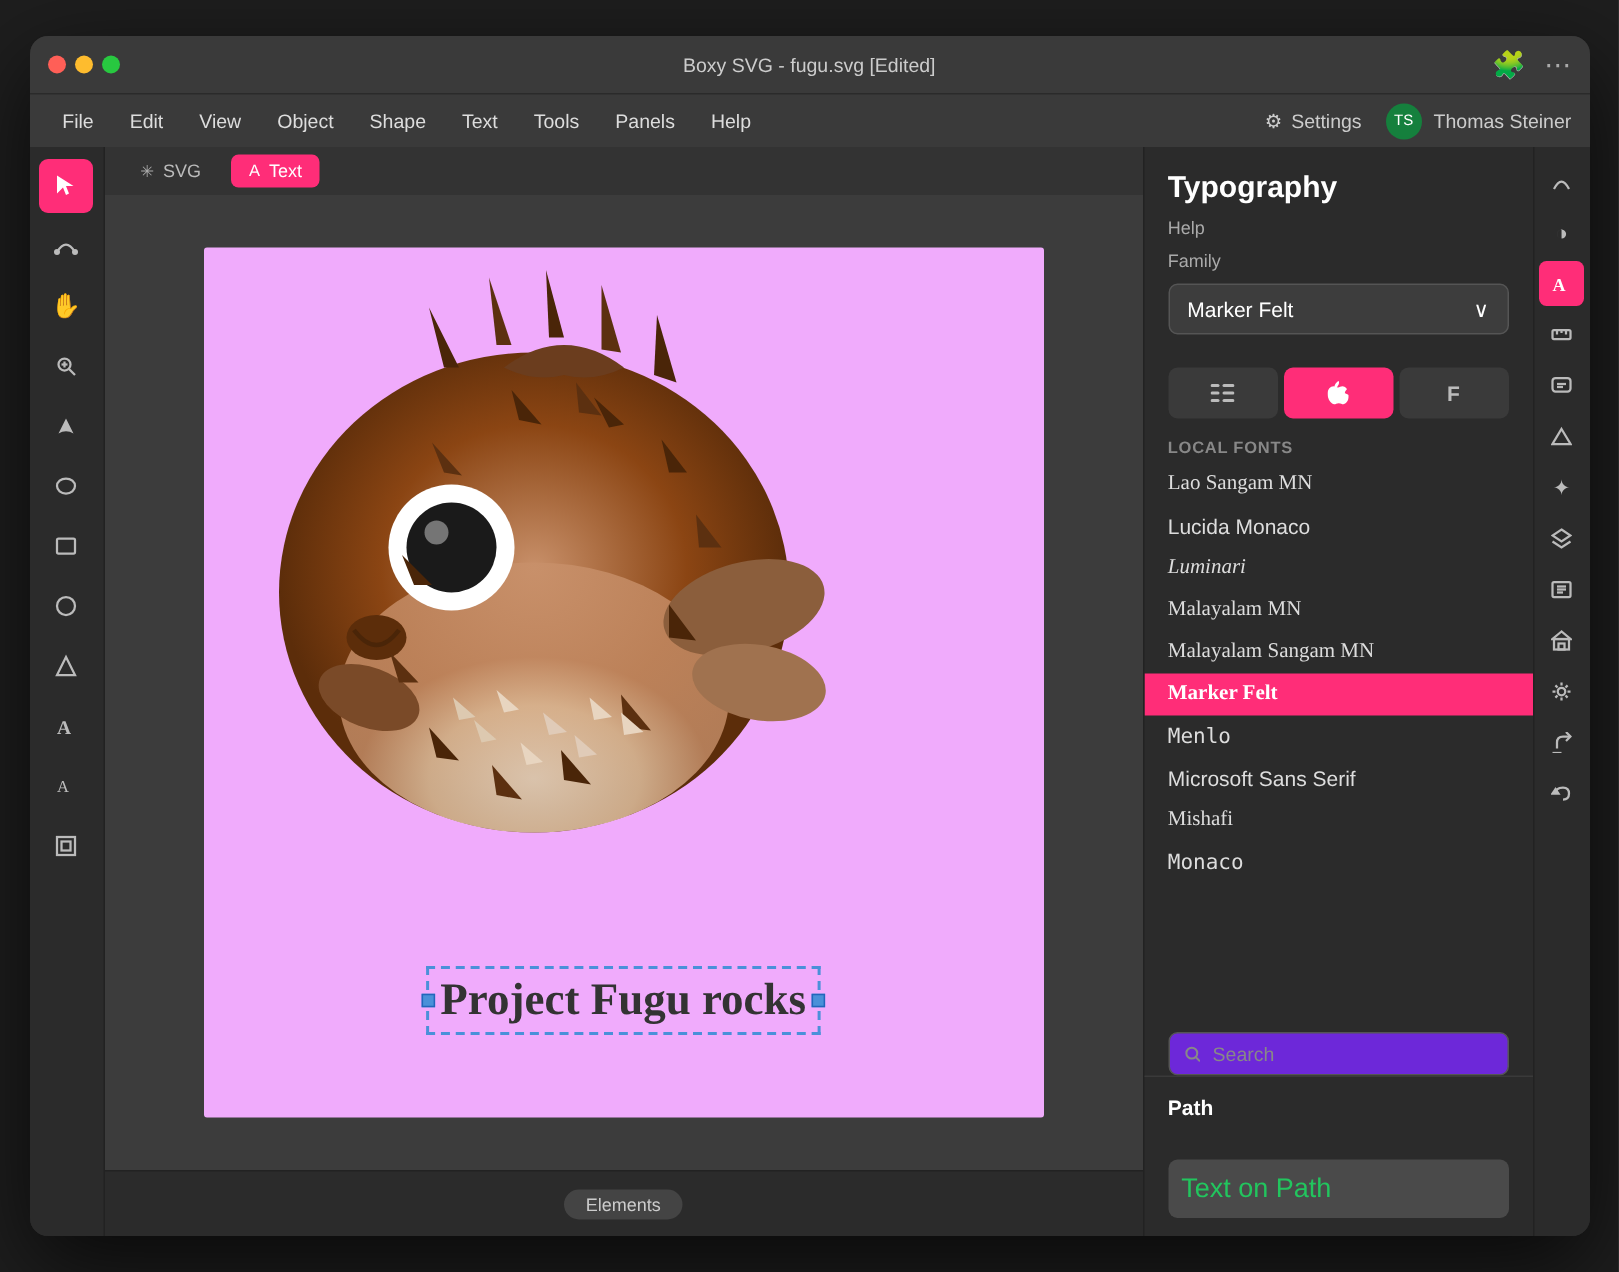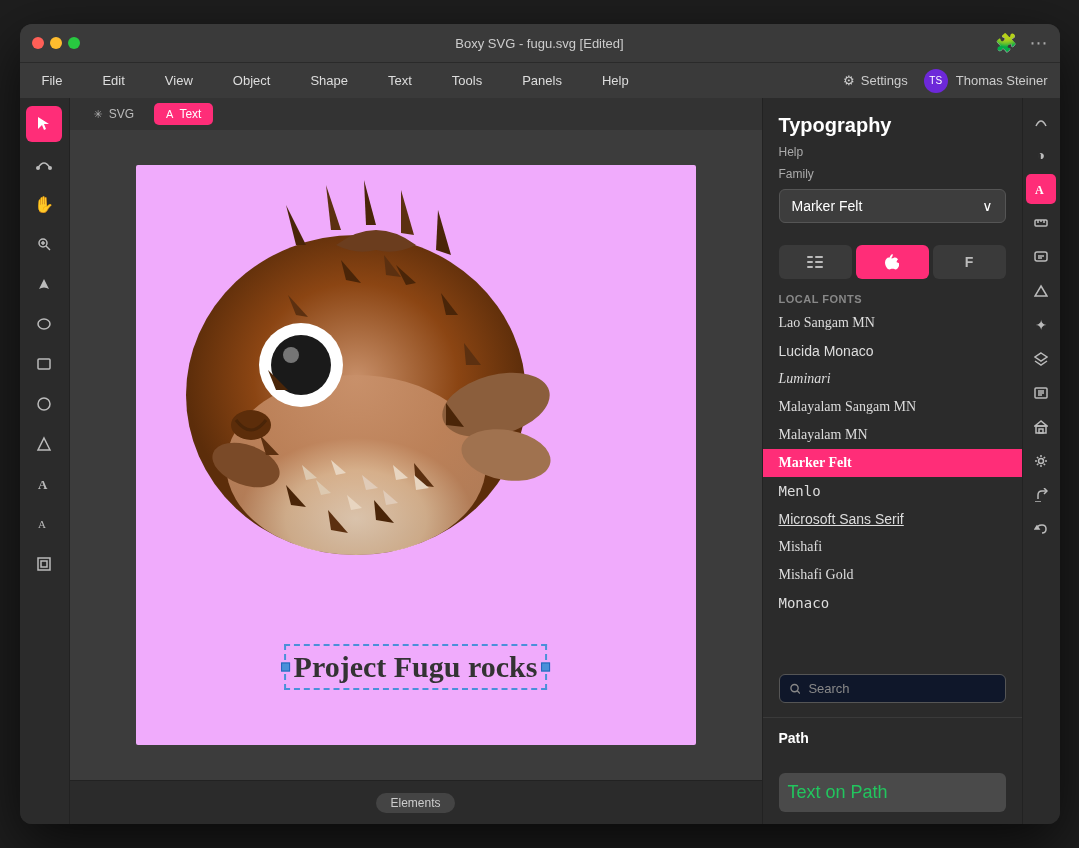--- a/index.html
+++ b/index.html
@@ -54,21 +54,21 @@
     }
     .titlebar-icon { color: #aaa; font-size: 18px; cursor: pointer; }
 
     
     .menubar {
       background: #3a3a3a;
       height: 36px;
       display: flex;
       align-items: center;
       padding: 0 12px;
-      gap: 20px;
+      gap: 4px;
       flex-shrink: 0;
       border-top: 1px solid #2a2a2a;
     }
     .menu-item {
       color: #ddd;
       font-size: 13px;
       padding: 4px 10px;
       border-radius: 4px;
       cursor: pointer;
     }
@@ -90,21 +90,21 @@
     .user-btn {
       display: flex;
       align-items: center;
       gap: 8px;
       cursor: pointer;
     }
     .avatar {
       width: 24px;
       height: 24px;
       border-radius: 50%;
-      background: #6d28d9;
+      background: #15803d;
       display: flex;
       align-items: center;
       justify-content: center;
       font-size: 10px;
       color: white;
     }
 
     
     .main-area {
       display: flex;
@@ -289,28 +289,28 @@
     }
     .font-item.selected { background: #ff2d78; color: white; }
 
     .font-item.lao { font-family: 'Lao Sangam MN', serif; }
     .font-item.lucida { font-family: 'Lucida Grande', sans-serif; }
     .font-item.luminari { font-family: 'Luminari', fantasy; font-style: italic; }
     .font-item.malayalam { font-family: 'Malayalam MN', serif; }
     .font-item.malayalam-sangam { font-family: 'Malayalam Sangam MN', serif; }
     .font-item.marker { font-family: 'Marker Felt', cursive; font-weight: bold; }
     .font-item.menlo { font-family: 'Menlo', monospace; }
-    .font-item.microsoft { font-family: 'Microsoft Sans Serif', sans-serif; text-decoration: underline; }
+    .font-item.microsoft { font-family: 'Microsoft Sans Serif', sans-serif; }
     .font-item.mishafi { font-family: 'Mishafi', serif; }
     .font-item.mishafi-gold { font-family: 'Mishafi Gold', serif; }
     .font-item.monaco { font-family: 'Monaco', monospace; }
 
     .search-box {
-      margin: 14px 16px;
-      background: #0f172a;
+      margin: 0 16px;
+      background: #6d28d9;
       border: 1px solid #555;
       border-radius: 6px;
       display: flex;
       align-items: center;
       padding: 6px 10px;
       gap: 8px;
     }
     .search-box input {
       background: none;
       border: none;
@@ -606,27 +606,26 @@
           <span style="font-weight:bold; font-size:14px;">F</span>
         </div>
       </div>
 
       <div class="fonts-section-label">LOCAL FONTS</div>
 
       <div class="font-list">
         <div class="font-item lao">Lao Sangam MN</div>
         <div class="font-item lucida">Lucida Monaco</div>
         <div class="font-item luminari" style="font-style:italic;">Luminari</div>
+        <div class="font-item malayalam">Malayalam MN</div>
         <div class="font-item malayalam-sangam">Malayalam Sangam MN</div>
-        <div class="font-item malayalam">Malayalam MN</div>
         <div class="font-item marker selected">Marker Felt</div>
         <div class="font-item menlo">Menlo</div>
         <div class="font-item microsoft">Microsoft Sans Serif</div>
         <div class="font-item mishafi">Mishafi</div>
-        <div class="font-item mishafi-gold">Mishafi Gold</div>
         <div class="font-item monaco">Monaco</div>
       </div>
 
       <div class="search-box">
         <svg width="12" height="12" viewBox="0 0 12 12" fill="none" stroke="#888" stroke-width="1.5">
           <circle cx="5" cy="5" r="4"></circle>
           <line x1="8" y1="8" x2="11" y2="11"></line>
         </svg>
         <input type="text" placeholder="Search" style="">
       </div>

